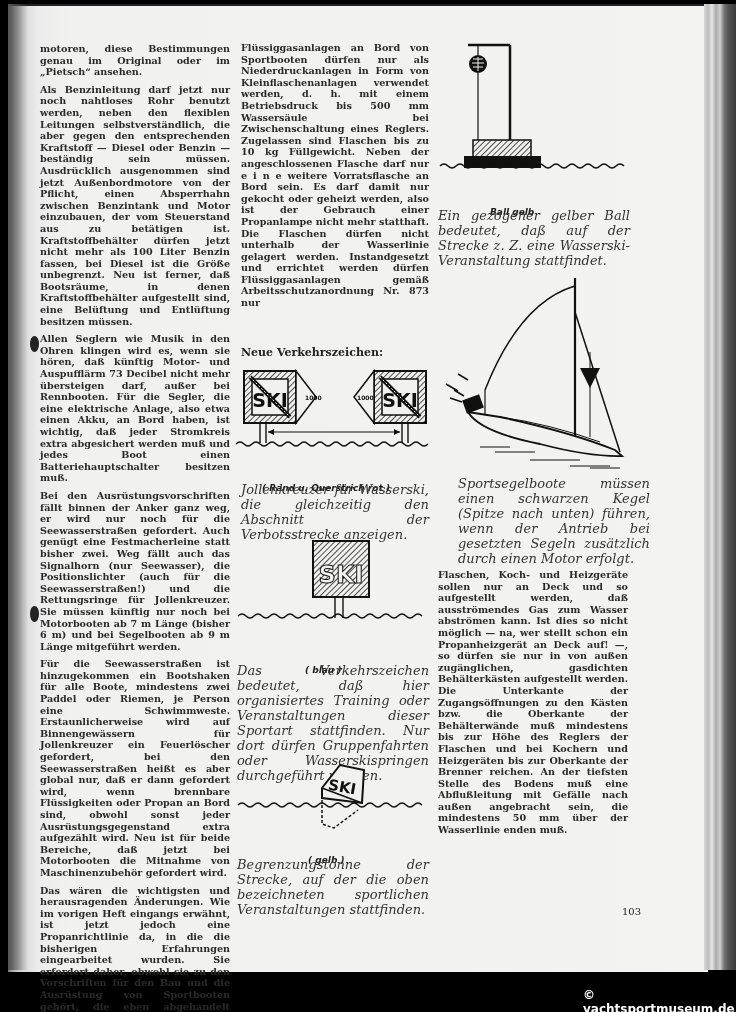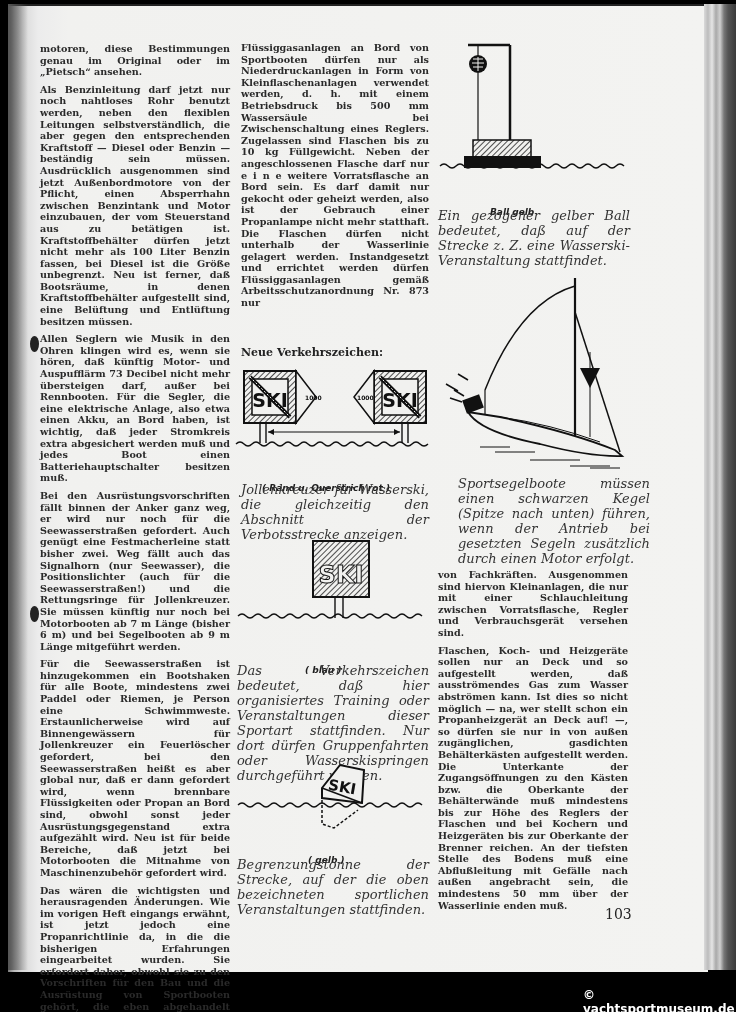--- a/index.html
+++ b/index.html
@@ -16,21 +16,21 @@
   .spine-shadow { position:absolute; left:8px; top:4px; width:20px; height:966px; background:linear-gradient(90deg,#555,rgba(120,120,120,0)); }
   .hole { position:absolute; width:9px; height:16px; border-radius:50%; background:#222; }
   .col { position:absolute; font-size:9.6px; line-height:11.6px; color:#2a2a2a; text-align:justify; hyphens:manual;font-weight:bold; }
   .col p { margin:0 0 6px 0; }
   #col1 { left:40px; top:43px; width:190px; }
   #col2 { left:241px; top:42px; width:188px; }
   #col3 { left:438px; top:569px; width:190px; }
   .heading { position:absolute; left:241px; top:346px; font-size:11px; font-weight:bold; color:#222; font-family:"DejaVu Serif", serif; }
   .caption { position:absolute; font-style:italic; font-size:13px; line-height:15px; color:#333; text-align:justify; }
   .label { position:absolute; font-family:"DejaVu Sans", sans-serif; font-style:italic; font-weight:bold; font-size:9px; color:#1e1e1e;margin-top:17px; }
-  .pagenum { position:absolute; left:605px; top:906px; font-size:14px; color:#222; }
+  .pagenum { position:absolute; left:622px; top:906px; font-size:10px; color:#222; }
   .watermark { position:absolute; left:583px; top:988px; font-family:"DejaVu Sans", sans-serif; font-weight:bold; font-size:12px; color:#fff; }
   svg.fig { position:absolute; overflow:visible; }
 </style>
 </head>
 <body>
 
 <div class="page"></div>
 <div class="spine-shadow"></div>
 <div class="page-edge"></div>
 <div class="hole" style="left:30px;top:336px"></div>
@@ -132,18 +132,17 @@
   <polygon points="140,96 160,96 150,116" fill="#111"></polygon>
   <path d="M28 140 Q 40 160 100 172 Q 150 185 182 184 L 175 178 Q 130 160 60 145 Z" fill="#f1f1ef" stroke="#111" stroke-width="1.8"></path>
   <path d="M60 145 Q 110 152 160 170" fill="none" stroke="#111" stroke-width="1"></path>
   <rect x="24" y="125" width="18" height="14" fill="#111" transform="rotate(-20 33 132)"></rect>
   <path d="M14 118 l10 6 M6 112 l12 7 M18 102 l10 6 M10 126 l12 4" stroke="#111" stroke-width="1.5"></path>
   <path d="M40 175 h30 M55 180 h40 M90 188 h50 M130 194 h40 M150 196 h30" stroke="#111" stroke-width="1"></path>
 </svg>
 <div class="caption" style="left:458px;top:476px;width:192px">Sportsegelboote müssen einen schwarzen Kegel (Spitze nach unten) führen, wenn der Antrieb bei gesetzten Segeln zusätzlich durch einen Motor erfolgt.</div>
 
 <div class="col" id="col3">
-  <p>von Fachkräften. Ausgenommen sind hiervon Kleinanlagen, die nur mit einer Schlauchleitung zwischen Vorratsflasche, Regler und Verbrauchsgerät versehen sind.</p>
   <p>Flaschen, Koch- und Heizgeräte sollen nur an Deck und so aufgestellt werden, daß ausströmendes Gas zum Wasser abströmen kann. Ist dies so nicht möglich — na, wer stellt schon ein Propanheizgerät an Deck auf! —, so dürfen sie nur in von außen zugänglichen, gasdichten Behälterkästen aufgestellt werden. Die Unterkante der Zugangsöffnungen zu den Kästen bzw. die Oberkante der Behälterwände muß mindestens bis zur Höhe des Reglers der Flaschen und bei Kochern und Heizgeräten bis zur Oberkante der Brenner reichen. An der tiefsten Stelle des Bodens muß eine Abflußleitung mit Gefälle nach außen angebracht sein, die mindestens 50 mm über der Wasserlinie enden muß.</p>
 </div>
 
 <div class="pagenum">103</div>
 <div class="watermark">© yachtsportmuseum.de</div>
 
 </body></html>

